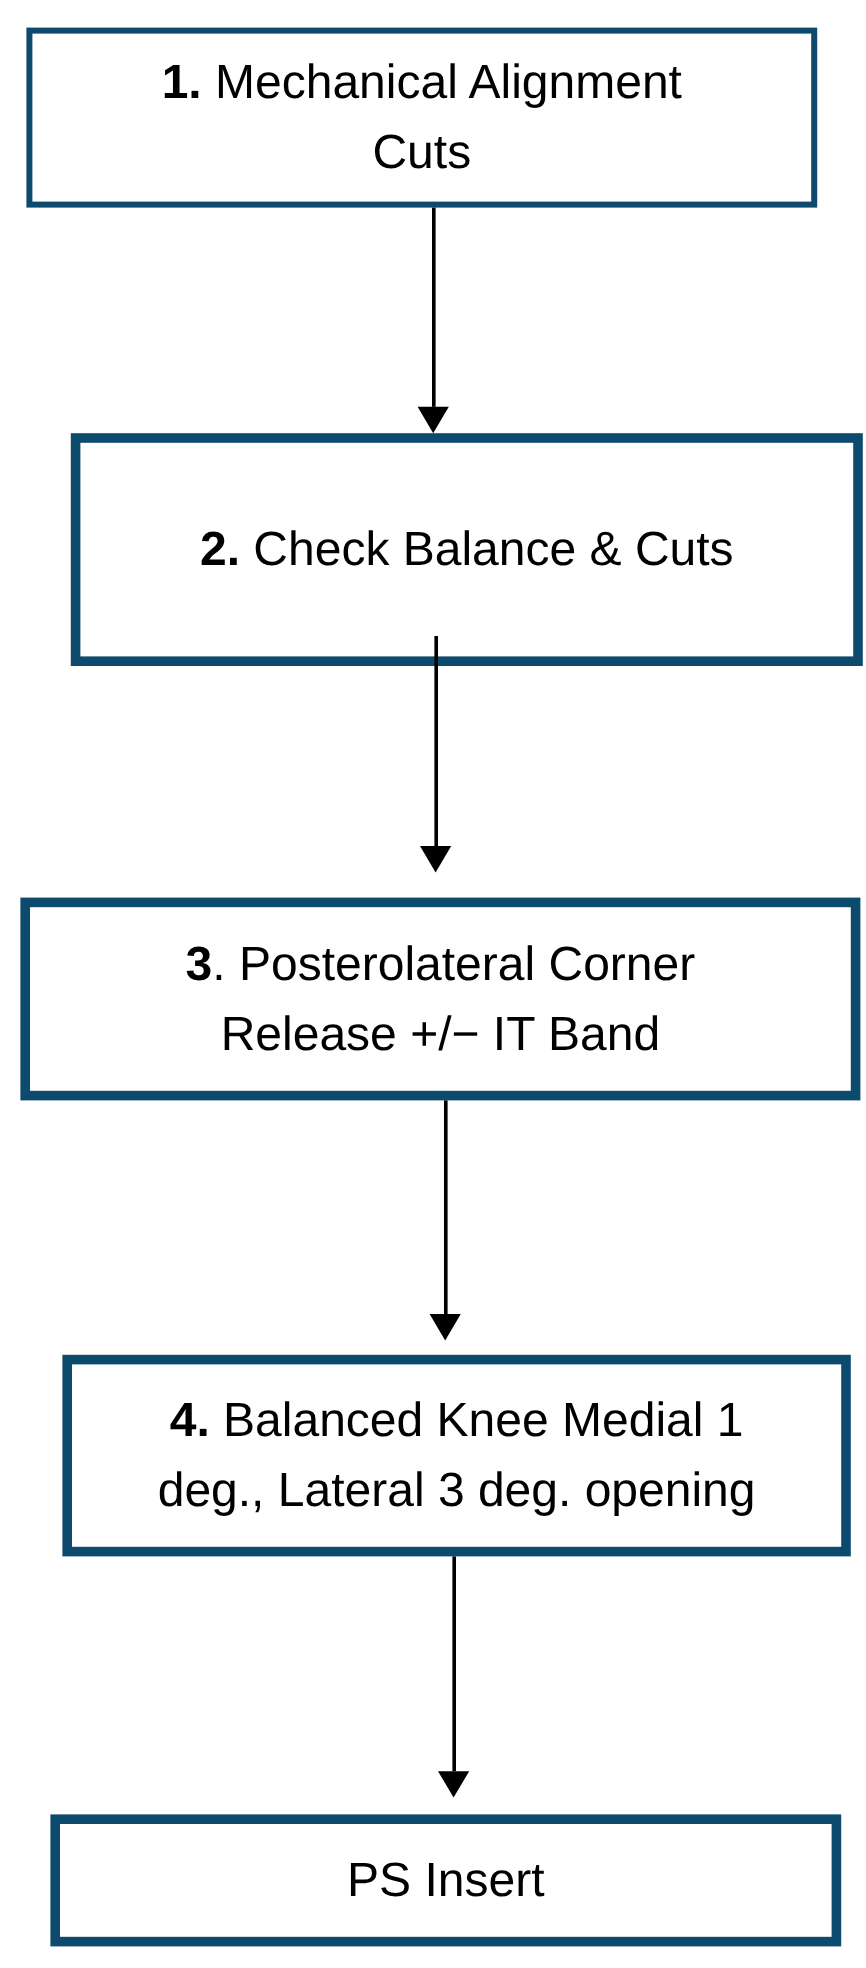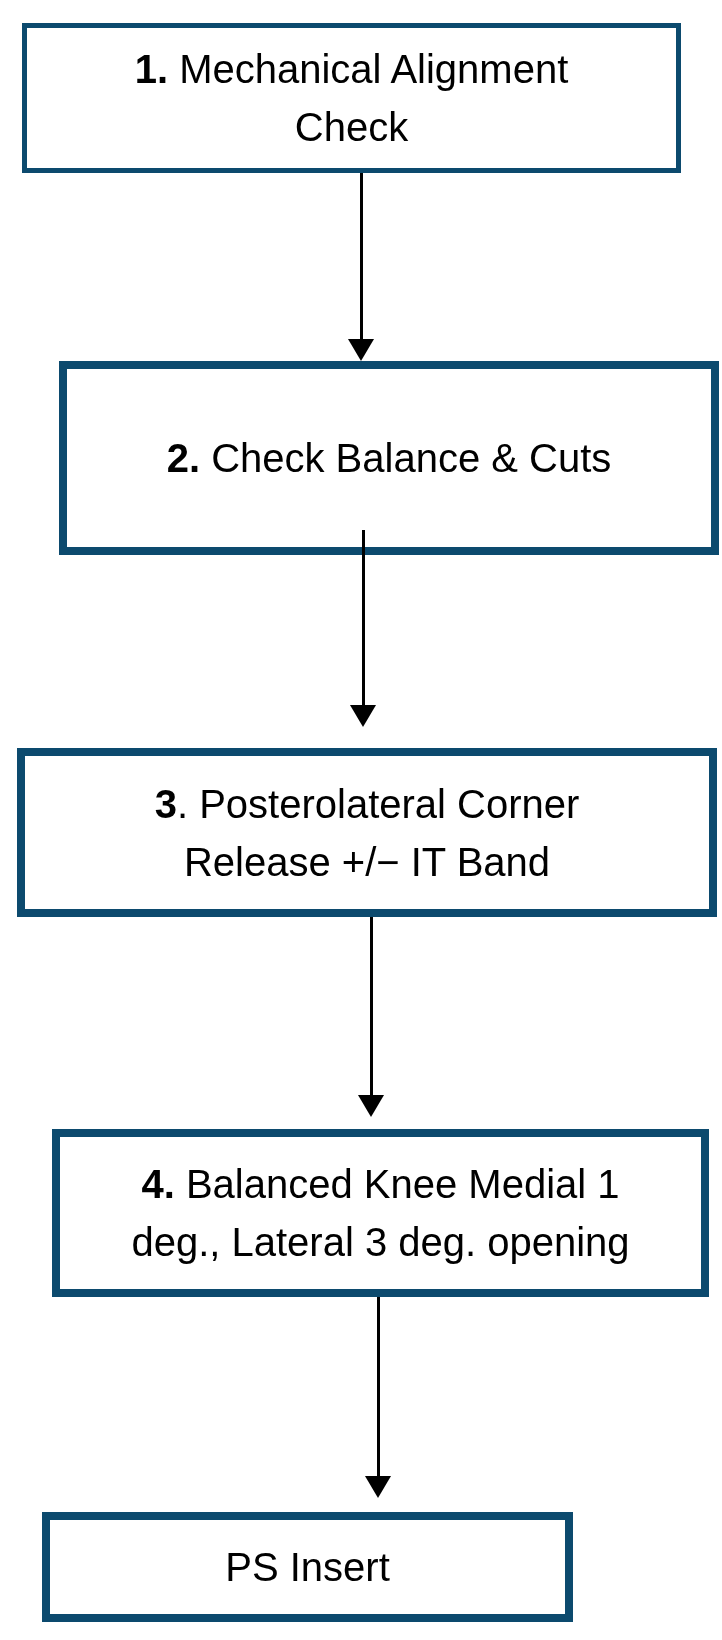--- a/index.html
+++ b/index.html
@@ -32,21 +32,21 @@
     line-height: 58px;
     font-weight: 400;
   }
   .box .num {
     font-weight: 700;
   }
   .box1 { left: 22px;  top: 23px;   width: 659px; height: 150px; border-width: 5px; }
   .box2 { left: 35px;  top: 361px;  width: 660px; height: 194px; margin-left: 24px; }
   .box3 { left: 17px;  top: 748px;  width: 700px; height: 169px; }
   .box4 { left: 52px;  top: 1129px; width: 657px; height: 168px; }
-  .box5 { left: 42px;  top: 1512px; width: 531px; height: 110px; }
+  .box5 { left: 42px;  top: 1512px; width: 659px; height: 110px; }
 
   .arrow {
     position: absolute;
     width: 26px;
     display: flex;
     flex-direction: column;
     align-items: center;
   }
   .arrow .shaft {
     width: 3px;
@@ -65,21 +65,21 @@
   .arrow3 { left: 358px; top: 917px;  height: 200px; }
   .arrow4 { left: 365px; top: 1297px; height: 201px; }
 </style>
 </head>
 <body>
 
 <div class="canvas">
 
   <div class="box box1">
     <div class="line"><span class="num">1.</span><span> Mechanical Alignment</span></div>
-    <div class="line">Check</div>
+    <div class="line">Cuts</div>
   </div>
 
   <div class="arrow arrow1">
     <div class="shaft"></div>
     <div class="head"></div>
   </div>
 
   <div class="box box2">
     <div class="line"><span class="num">2.</span><span> Check Balance &amp; Cuts</span></div>
   </div>

